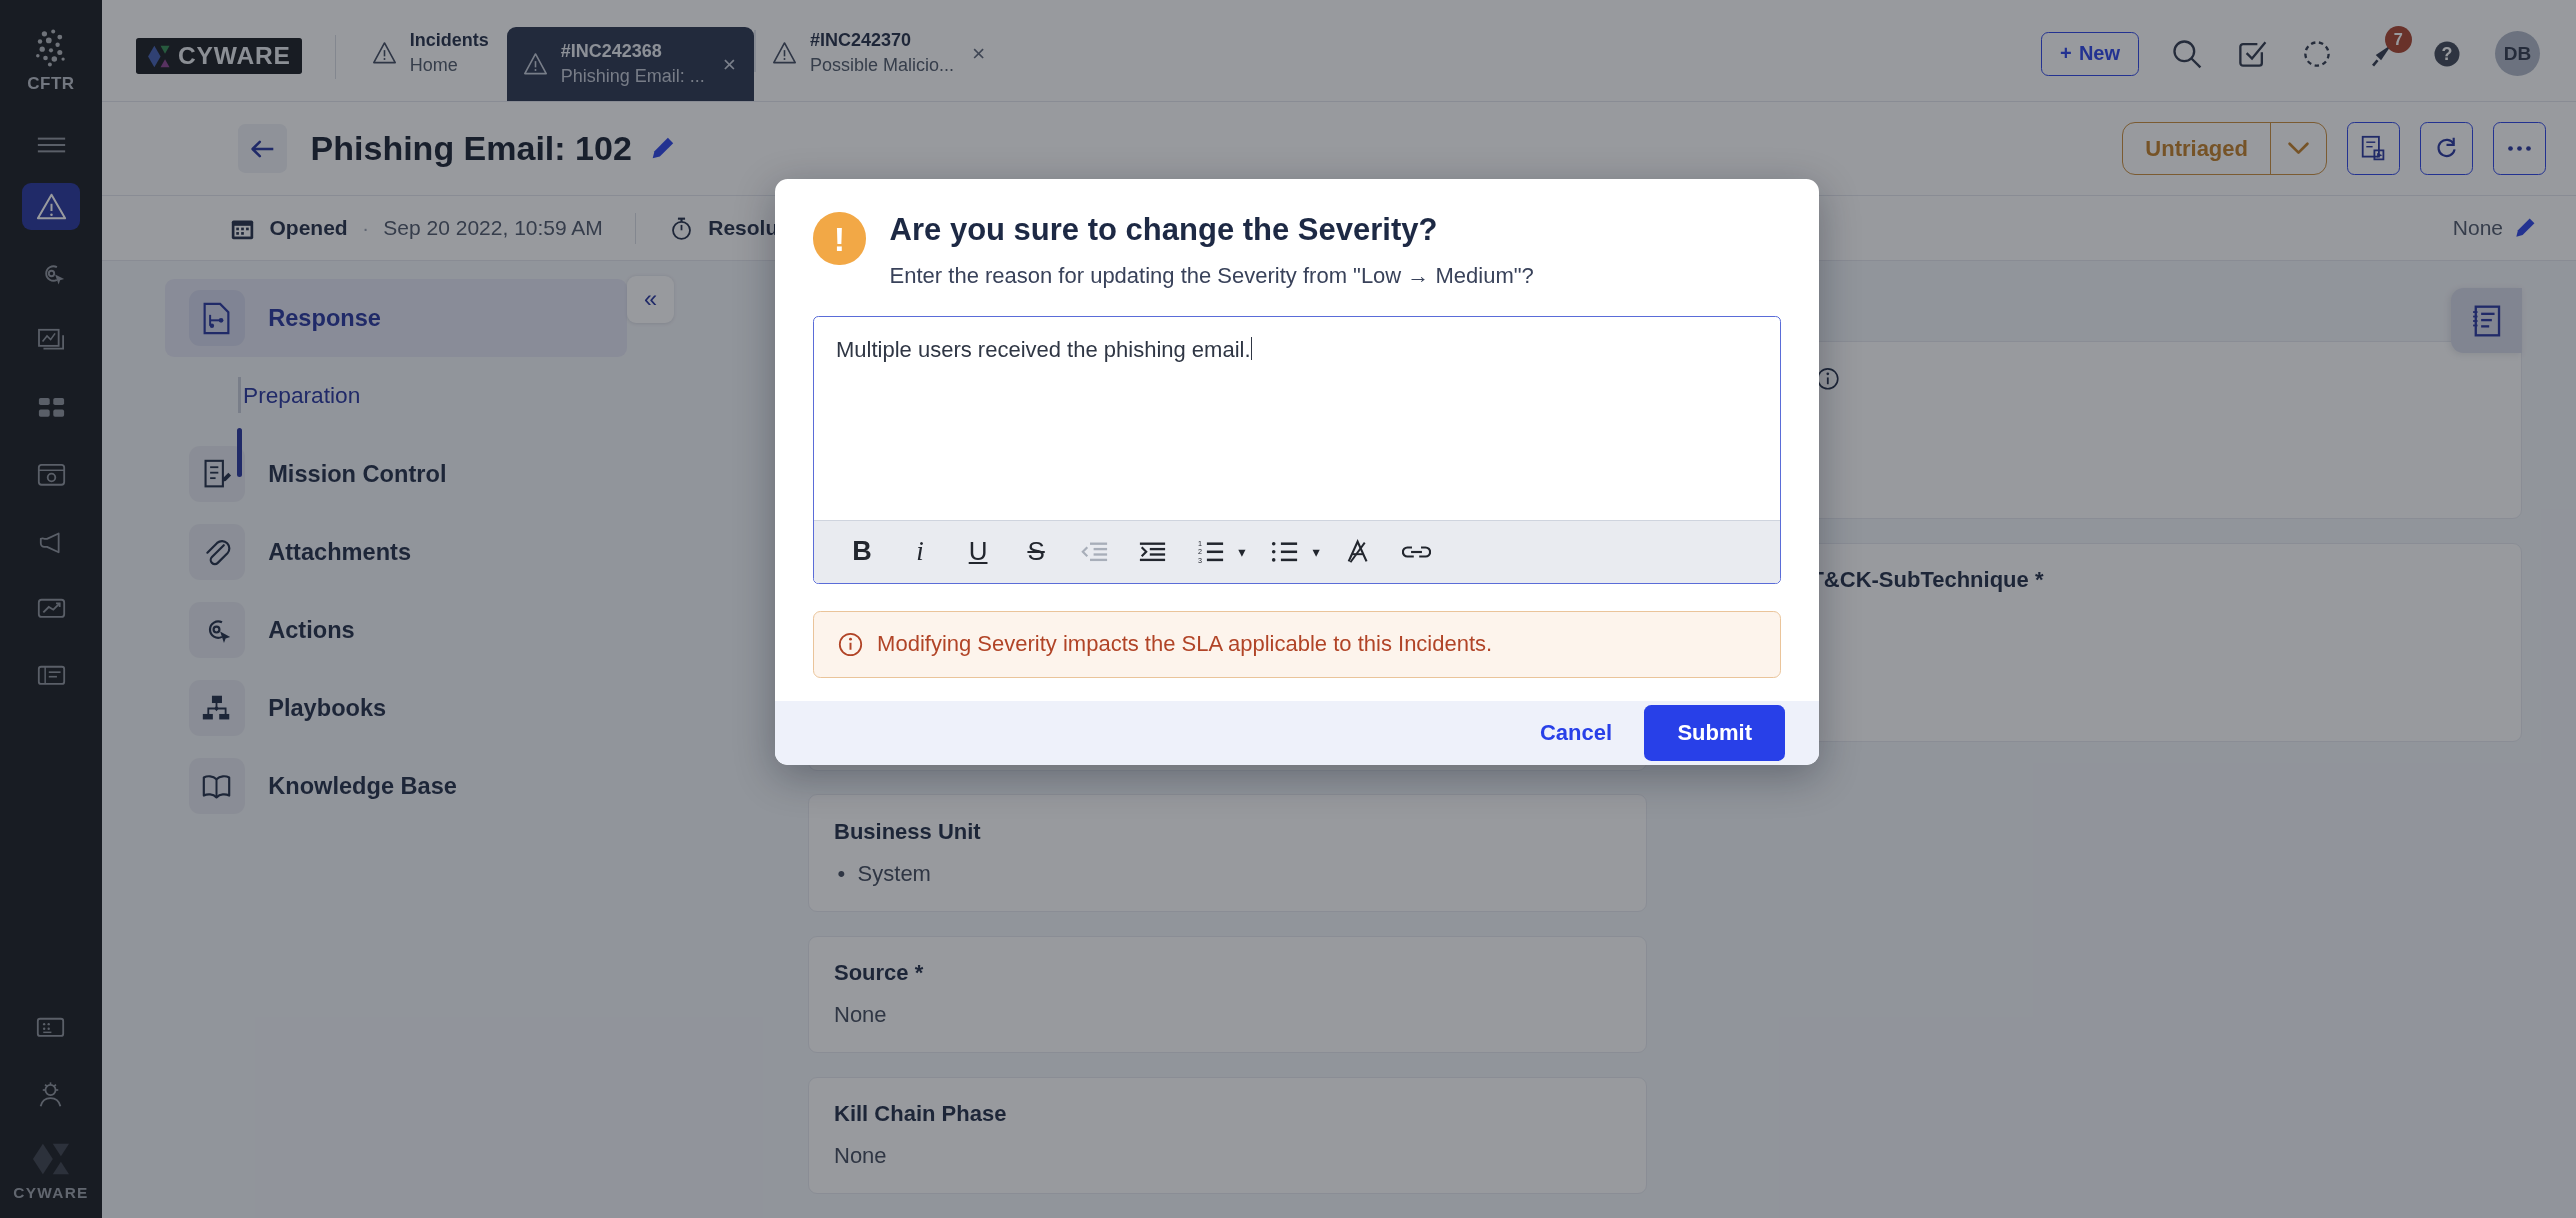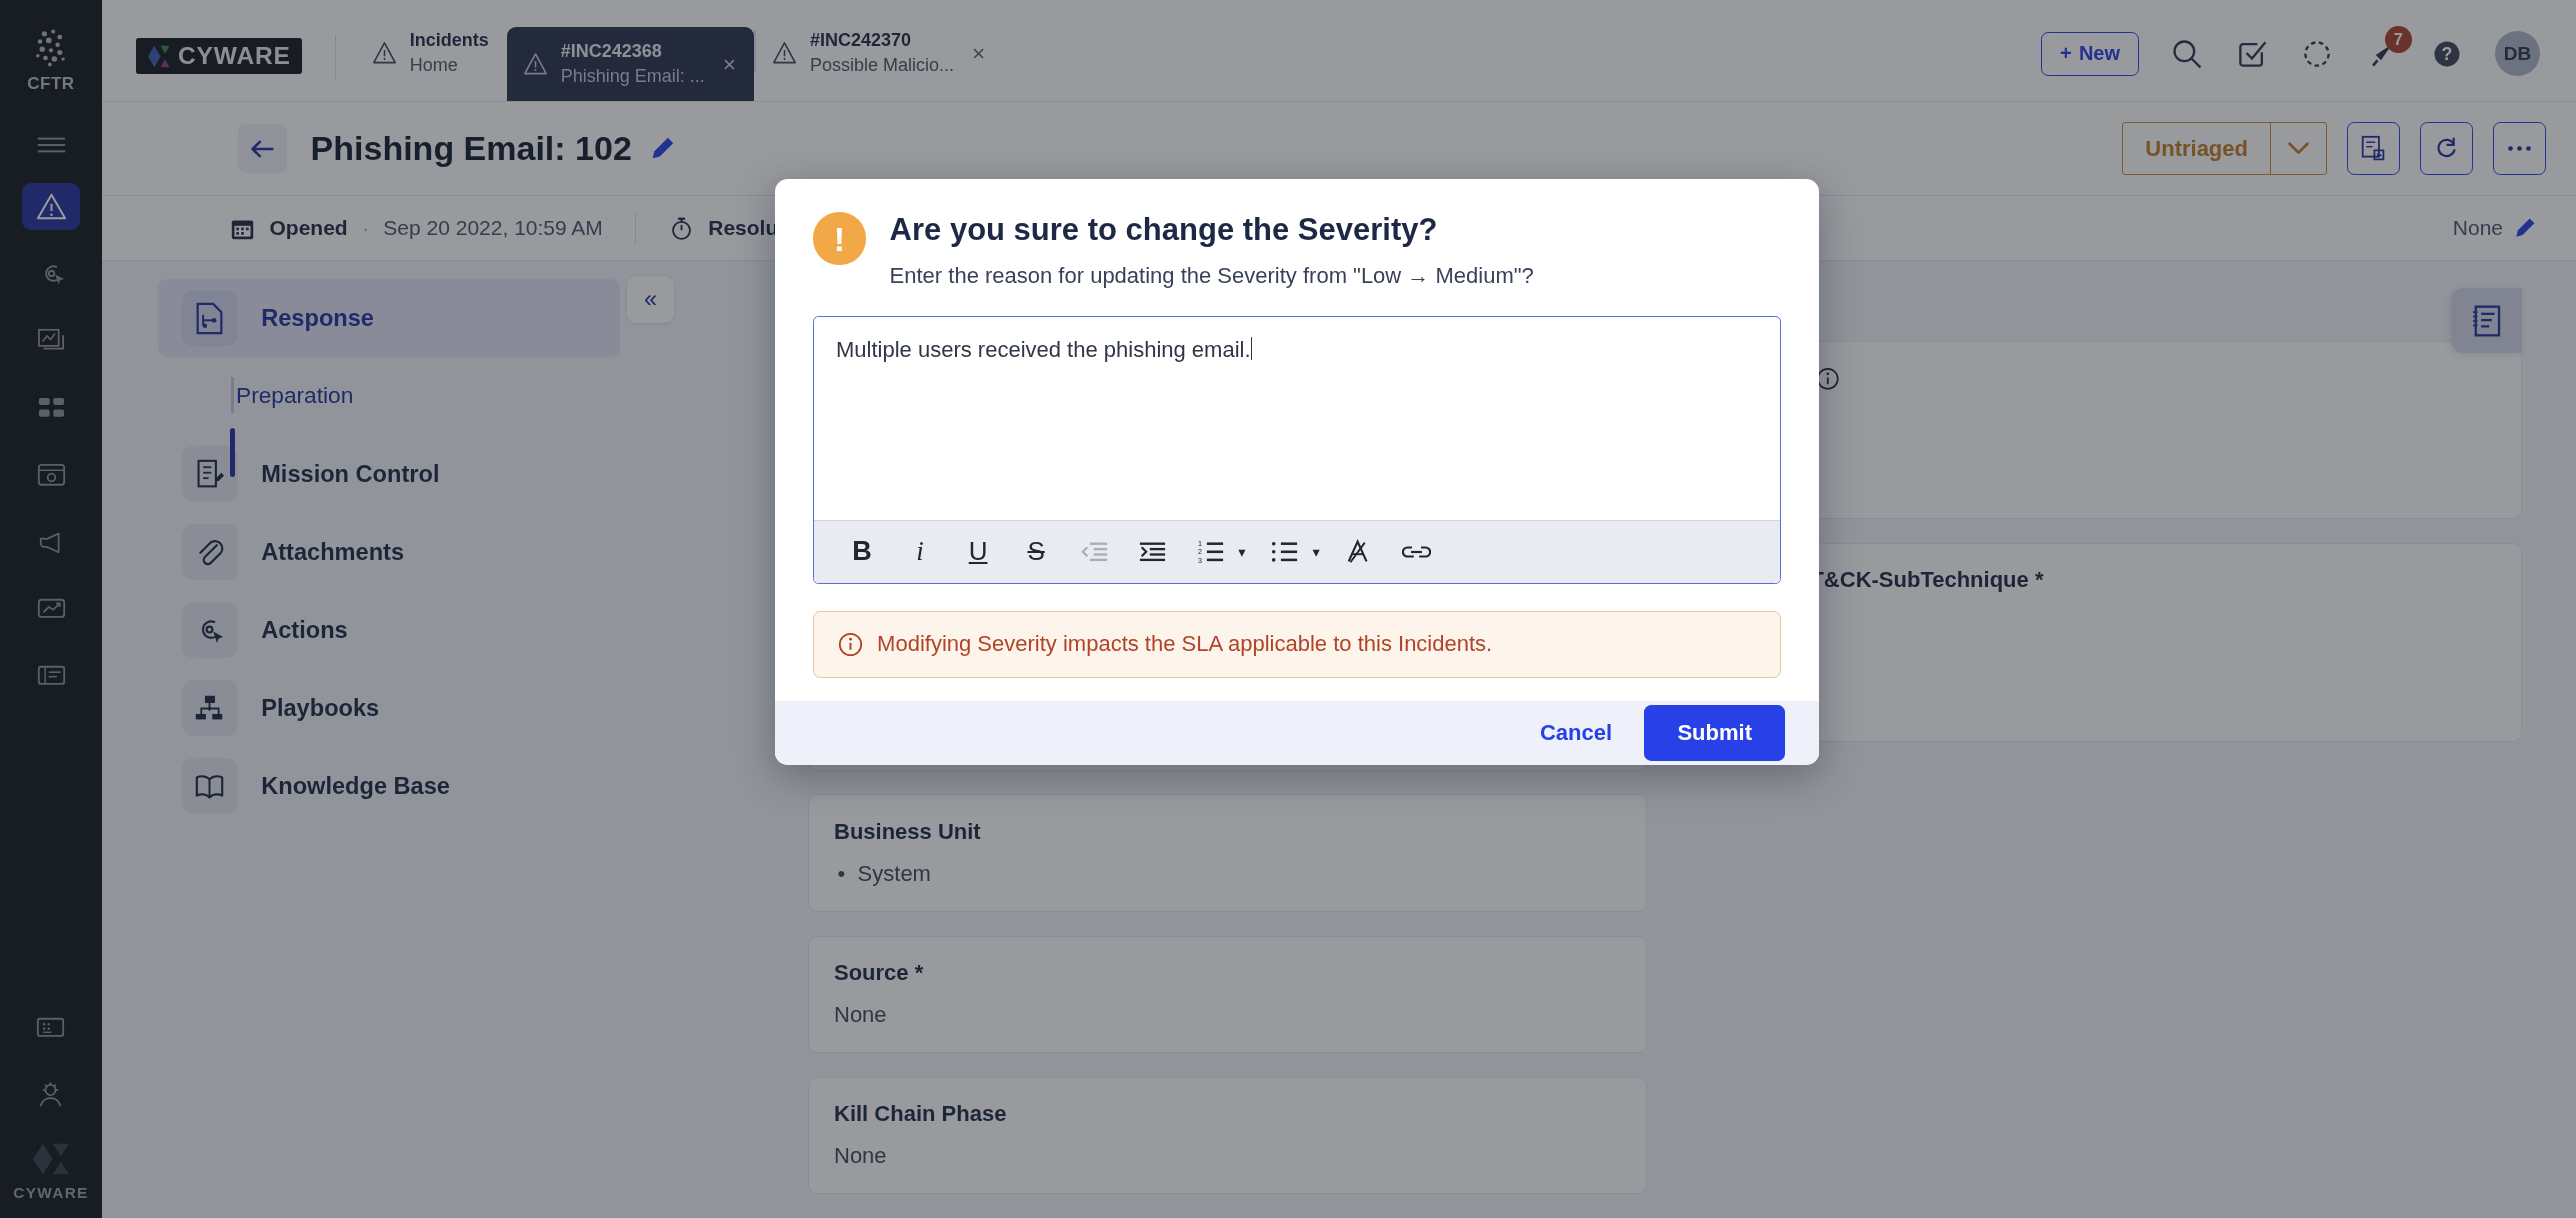--- a/index.html
+++ b/index.html
@@ -87,21 +87,21 @@
   }
   .backbtn {
     width: 49px; height: 49px; border-radius: 7.3px; background: #eef0f5;
     display: flex; align-items: center; justify-content: center; margin-left: 136px; cursor: pointer;
   }
   .ptitle { font-size: 34px; font-weight: 700; color: #141c2e; margin-left: 23.6px; }
   .pedit { margin-left: 18px; width: 25px; height: 25px; cursor: pointer; }
   .title-right { margin-left: auto; display: flex; align-items: center; gap: 20px; margin-right: 38px; }
   .statuspill {
     display: flex; align-items: center; height: 53px; border: 0.9px solid #c98b37;
-    border-radius: 3px; overflow: hidden; cursor: pointer;
+    border-radius: 13px; overflow: hidden; cursor: pointer;
   }
   .statuspill .lbl { color: #c07d23; font-size: 22px; font-weight: 600; padding: 0 22px; }
   .statuspill .chev { border-left: 0.9px solid #c98b37; width: 56px; height: 100%; display: flex; align-items: center; justify-content: center; }
   .iconbtn {
     width: 53px; height: 53px; border: 0.9px solid #2840e8; border-radius: 7.3px;
     display: flex; align-items: center; justify-content: center; color: #22309c;
     background: #fff; cursor: pointer;
   }
 
   
@@ -112,21 +112,21 @@
   }
   .meta-k { font-size: 21px; font-weight: 700; color: #1e2a44; }
   .meta-dot { color: #98a0b0; font-size: 20px; }
   .meta-v { font-size: 21px; color: #4a5467; }
   .meta-sep { width: 0.9px; height: 31px; background: #d8dce3; margin: 0 18px; }
   .meta-right { margin-left: auto; display: flex; align-items: center; gap: 11px; margin-right: 40px; }
 
   
   .body { position: absolute; left: 94px; top: 261px; width: 2482px; height: 957px; background: #f3f5f9; z-index: 2; }
 
-  .secnav { position: absolute; left: 64px; top: 18px; width: 462px; }
+  .secnav { position: absolute; left: 71px; top: 18px; width: 462px; }
   .sec-item {
     display: flex; align-items: center; gap: 23.6px; height: 78px; padding-left: 23.6px;
     border-radius: 9px; cursor: pointer;
   }
   .sec-item.active { background: #e4e6f4; }
   .sec-ico {
     width: 56px; height: 56px; border-radius: 11px; background: #e5e8f0;
     display: flex; align-items: center; justify-content: center; color: #1d2944; flex: 0 0 auto;
   }
   .sec-item.active .sec-ico { background: #d3d7ec; color: #22309c; }

